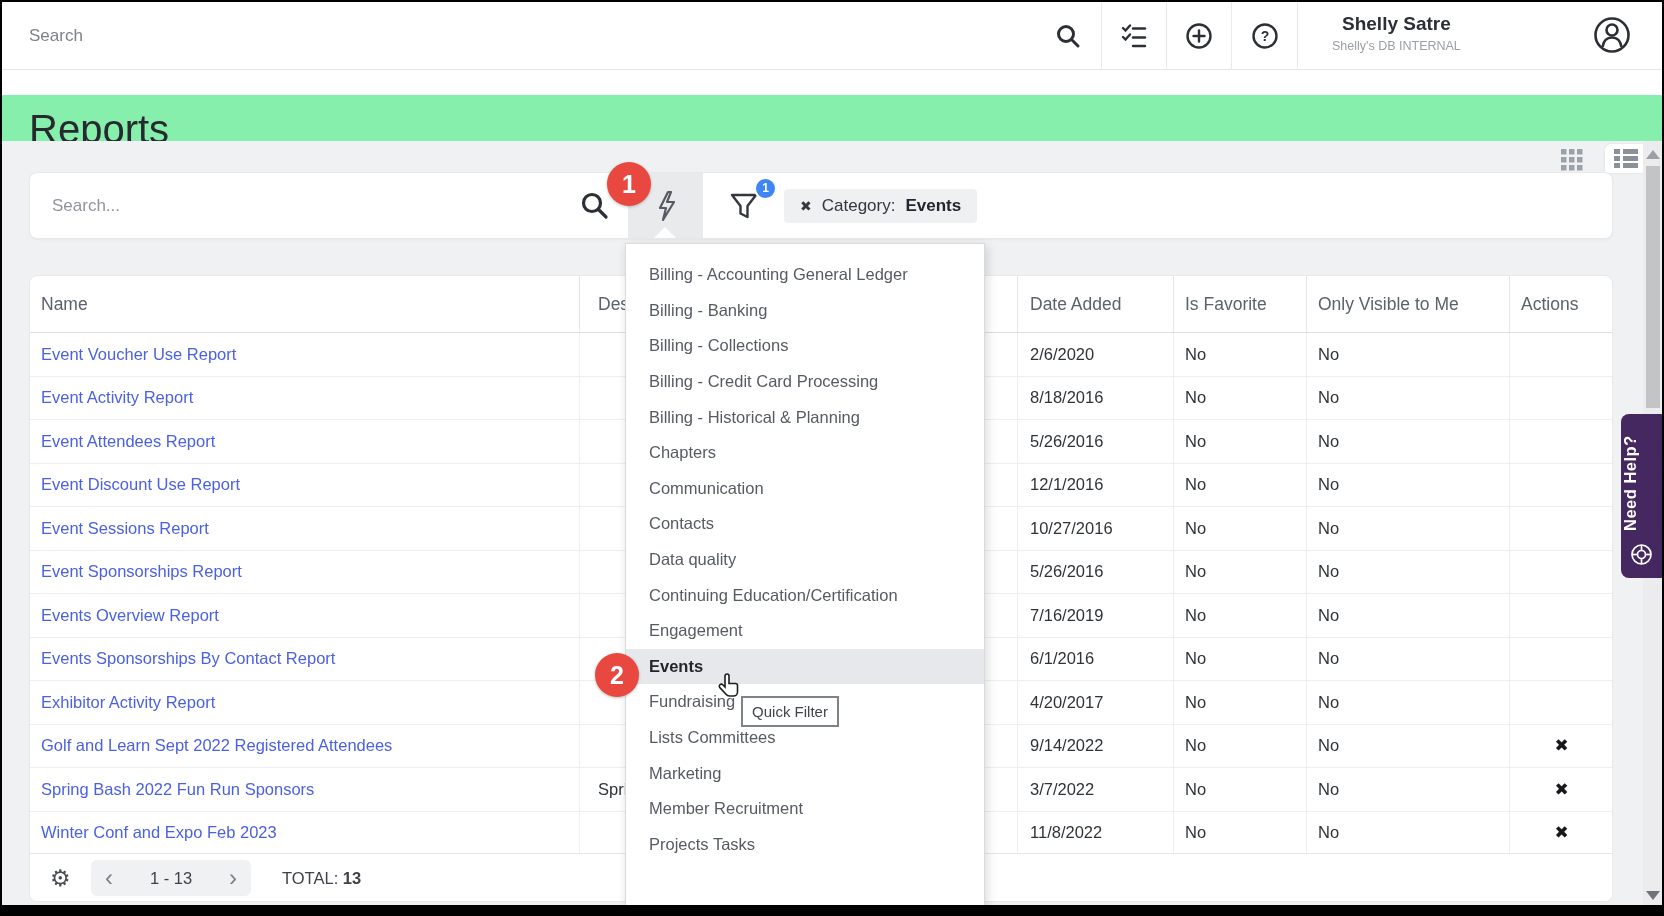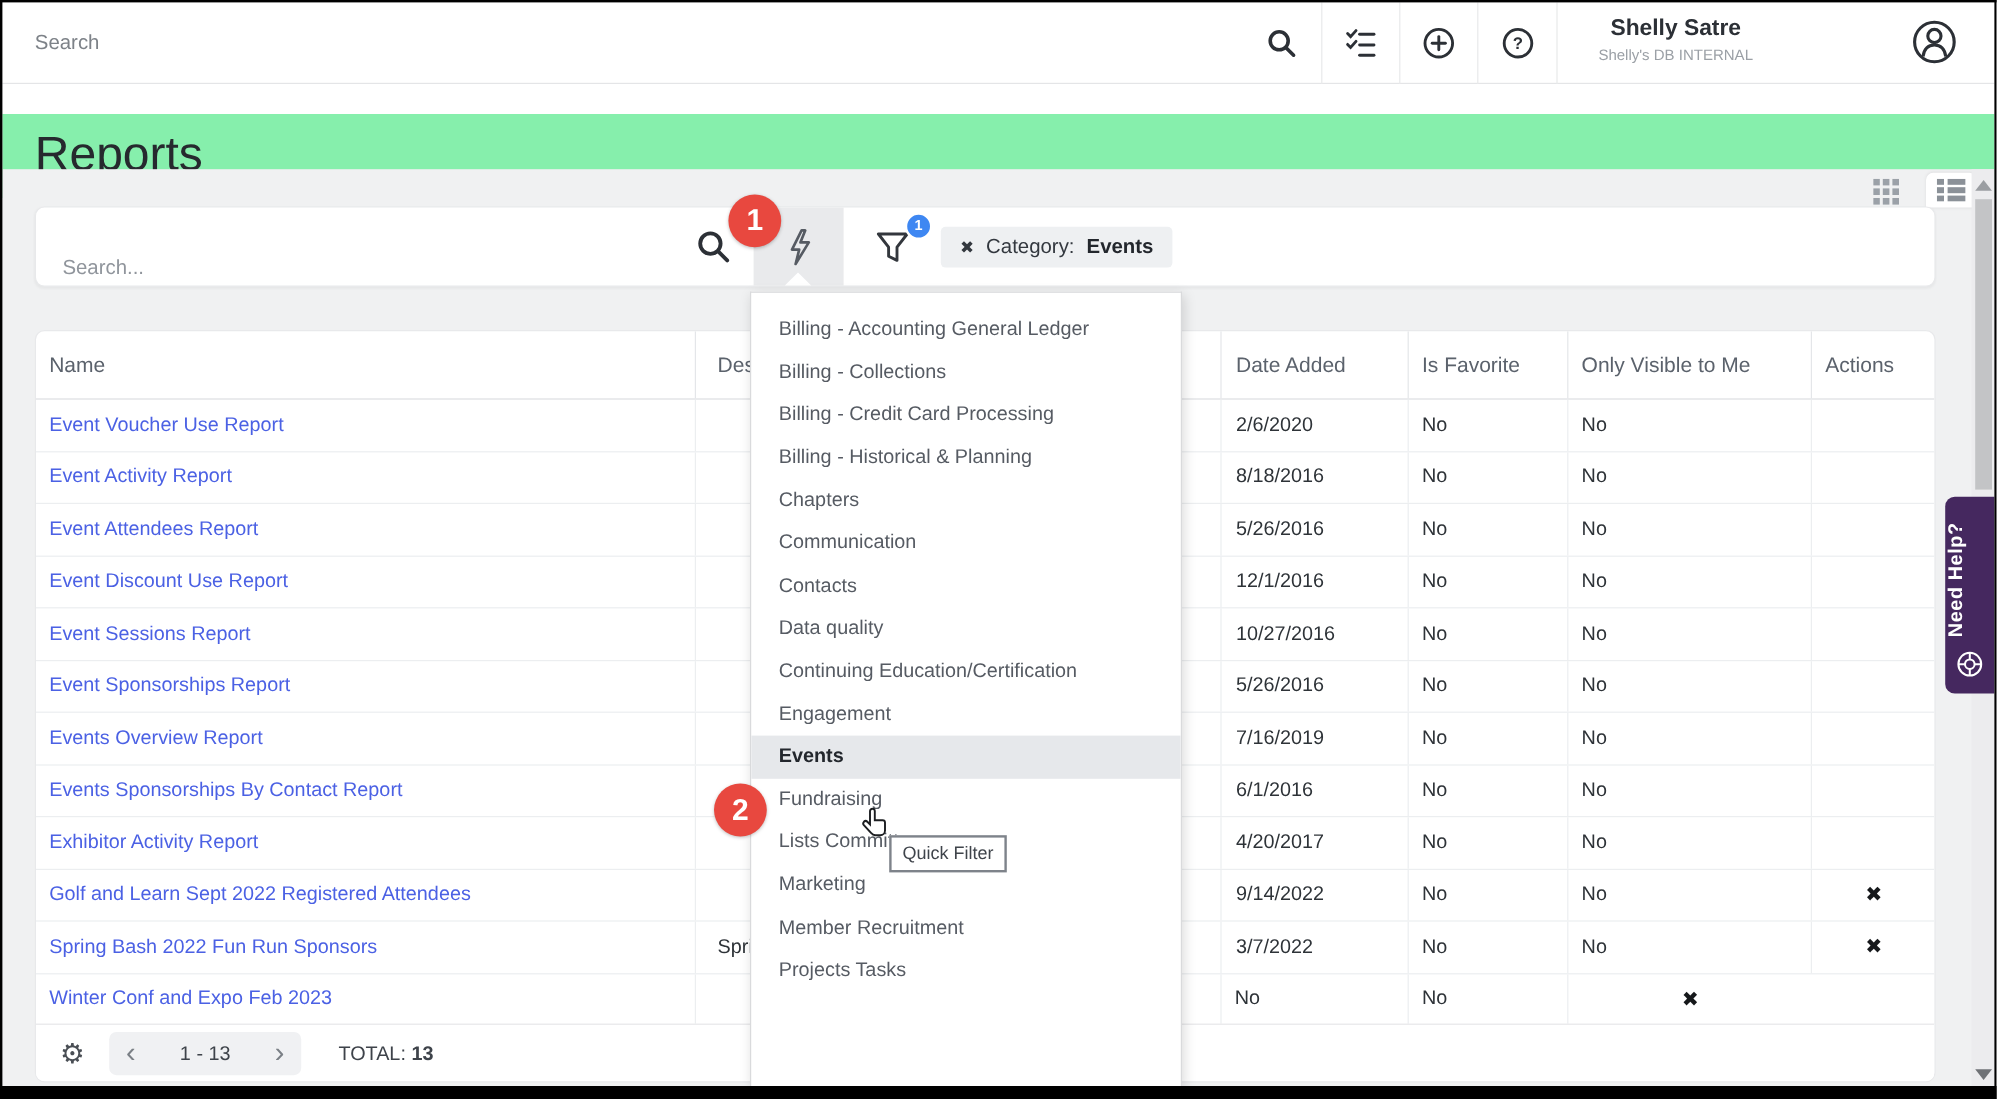--- a/index.html
+++ b/index.html
@@ -32,21 +32,21 @@
   .list-view { position:absolute; left:1605px; top:144px; width:42px; height:29px; background:#fff; border-radius:6px 6px 0 0; display:flex; align-items:center; justify-content:center; cursor:pointer; box-shadow:0 0 3px rgba(0,0,0,.08); }
 
   
   .scrollbar { position:absolute; left:1643px; top:141px; width:19px; height:764px; background:#ececee; }
   .scroll-up { position:absolute; left:1646px; top:150px; width:0; height:0; border-left:7px solid transparent; border-right:7px solid transparent; border-bottom:9px solid #9b9ea2; cursor:pointer; }
   .scroll-thumb { position:absolute; left:1646px; top:166px; width:14px; height:242px; background:#c3c4c6; cursor:pointer; }
   .scroll-down { position:absolute; left:1646px; top:891px; width:0; height:0; border-left:7px solid transparent; border-right:7px solid transparent; border-top:9px solid #6f7276; cursor:pointer; }
 
   
   .toolbar { position:absolute; left:29px; top:172px; width:1584px; height:67px; background:#fff; border:1px solid #e8e9eb; border-radius:8px; box-shadow:0 1px 2px rgba(0,0,0,.04); }
-  .tb-search-ph { position:absolute; left:22px; top:17px; height:48px; line-height:65px; font-size:17px; color:#90959c; cursor:text; }
+  .tb-search-ph { position:absolute; left:22px; top:0; height:48px; line-height:65px; font-size:17px; color:#90959c; cursor:text; }
   .tb-search-icon { position:absolute; left:549px; top:17px; cursor:pointer; }
   .qf-cell { position:absolute; left:598px; top:0; width:75px; height:65px; background:#e9eaec; display:flex; align-items:center; justify-content:center; cursor:pointer; }
   .qf-notch { position:absolute; left:26px; bottom:0; width:0; height:0; border-left:11px solid transparent; border-right:11px solid transparent; border-bottom:11px solid #ffffff; }
   .funnel-btn { position:absolute; left:697px; top:16px; width:34px; height:34px; display:flex; align-items:center; justify-content:center; cursor:pointer; }
   .filter-badge { position:absolute; left:724px; top:4px; width:23px; height:23px; border-radius:50%; background:#3e87f2; border:2px solid #fff; color:#fff; font-size:12px; font-weight:bold; text-align:center; line-height:19px; }
   .chip { position:absolute; left:754px; top:16px; height:34px; background:#eef0f2; border-radius:4px; display:inline-flex; align-items:center; padding:0 16px; gap:10px; cursor:default; }
   .chip .x { font-size:14px; color:#33383f; cursor:pointer; }
   .chip .lbl { font-size:17px; color:#33383f; }
   .chip .val { font-size:17px; font-weight:bold; color:#23272d; }
 
@@ -327,40 +327,42 @@
           <div class="c4 vline">No</div>
           <div class="c5 vline">
             <span class="remove-x">✖</span>
           </div>
         </div>
         <div class="tgrid trow">
           <div class="c0">
             <a class="rlink">Winter Conf and Expo Feb 2023</a>
           </div>
           <div class="c1 vline"></div>
+          <div class="c2 vline">11/8/2022</div>
           <div class="c3 vline">No</div>
           <div class="c4 vline">No</div>
           <div class="c5 vline">
             <span class="remove-x">✖</span>
           </div>
         </div>
       </div>
     <div class="tfoot">
       <div class="gear"><span>⚙</span></div>
       <div class="pagepill">
         <span class="chev">‹</span>
         <span class="pagerange">1 - 13</span>
         <span class="chev">›</span>
       </div>
       <div class="total"><span>TOTAL:</span>&nbsp;<b>13</b></div>
     </div>
   </div>
 
   <div class="qfmenu" id="qfmenu">
       <div class="qfitem">Billing - Accounting General Ledger</div>
+      <div class="qfitem">Billing - Banking</div>
       <div class="qfitem">Billing - Collections</div>
       <div class="qfitem">Billing - Credit Card Processing</div>
       <div class="qfitem">Billing - Historical &amp; Planning</div>
       <div class="qfitem">Chapters</div>
       <div class="qfitem">Communication</div>
       <div class="qfitem">Contacts</div>
       <div class="qfitem">Data quality</div>
       <div class="qfitem">Continuing Education/Certification</div>
       <div class="qfitem">Engagement</div>
       <div class="qfitem active">Events</div>

